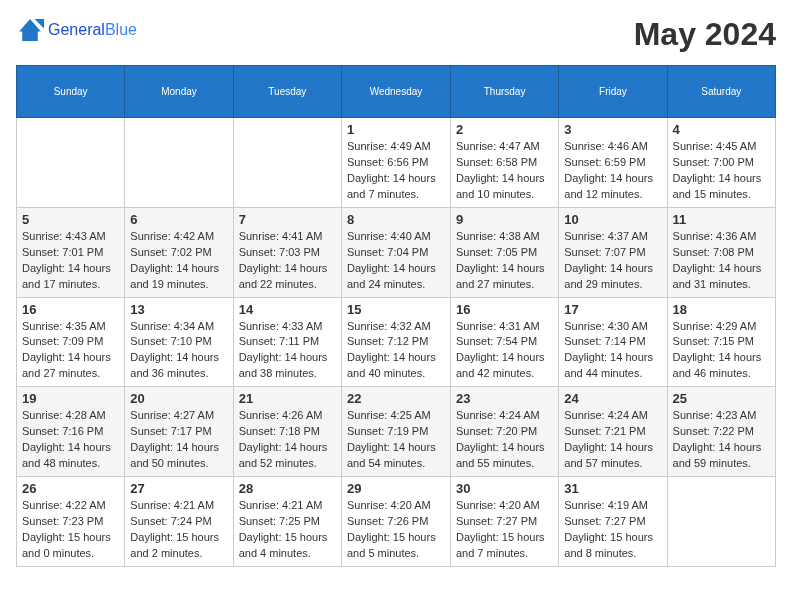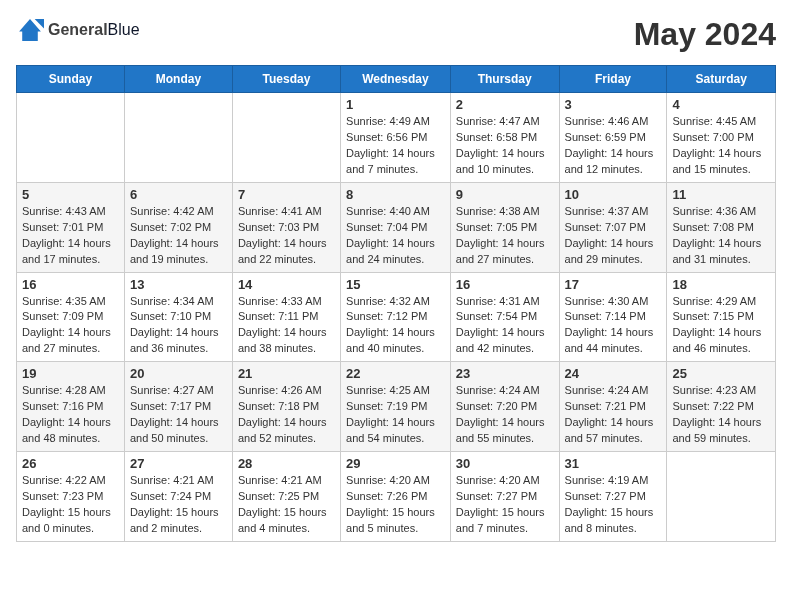--- a/index.html
+++ b/index.html
@@ -14,22 +14,22 @@
       display: flex;
       justify-content: space-between;
       align-items: flex-start;
       margin-bottom: 12px;
     }
     .logo {
       display: flex;
       align-items: center;
       gap: 4px;
     }
-    .logo-general { color: #404040; font-weight: bold; }
-    .logo-blue { color: #0f172a; }
+    .logo-general { color: #1d4ed8; }
+    .logo-blue { color: #3b82f6; }
     .logo-icon {
       width: 28px;
       height: 28px;
     }
     .title-block {
       text-align: right;
     }
     .month-title {
       font-size: 32px;
       color: #333;
@@ -41,23 +41,23 @@
     }
     table {
       width: 100%;
       border-collapse: collapse;
       font-size: 11px;
     }
     thead tr th {
       background: #2176c7;
       color: #fff;
       text-align: center;
-      padding: 6px 4px;
-      font-size: 12px;
-      font-weight: bold;
+      padding: 20px 4px;
+      font-size: 10px;
+      font-weight: normal;
       border: 1px solid #1a5ea0;
     }
     tbody tr td {
       border: 1px solid #ccc;
       vertical-align: top;
       padding: 4px 5px;
       width: 113px;
       min-height: 80px;
       background: #fff;
     }

